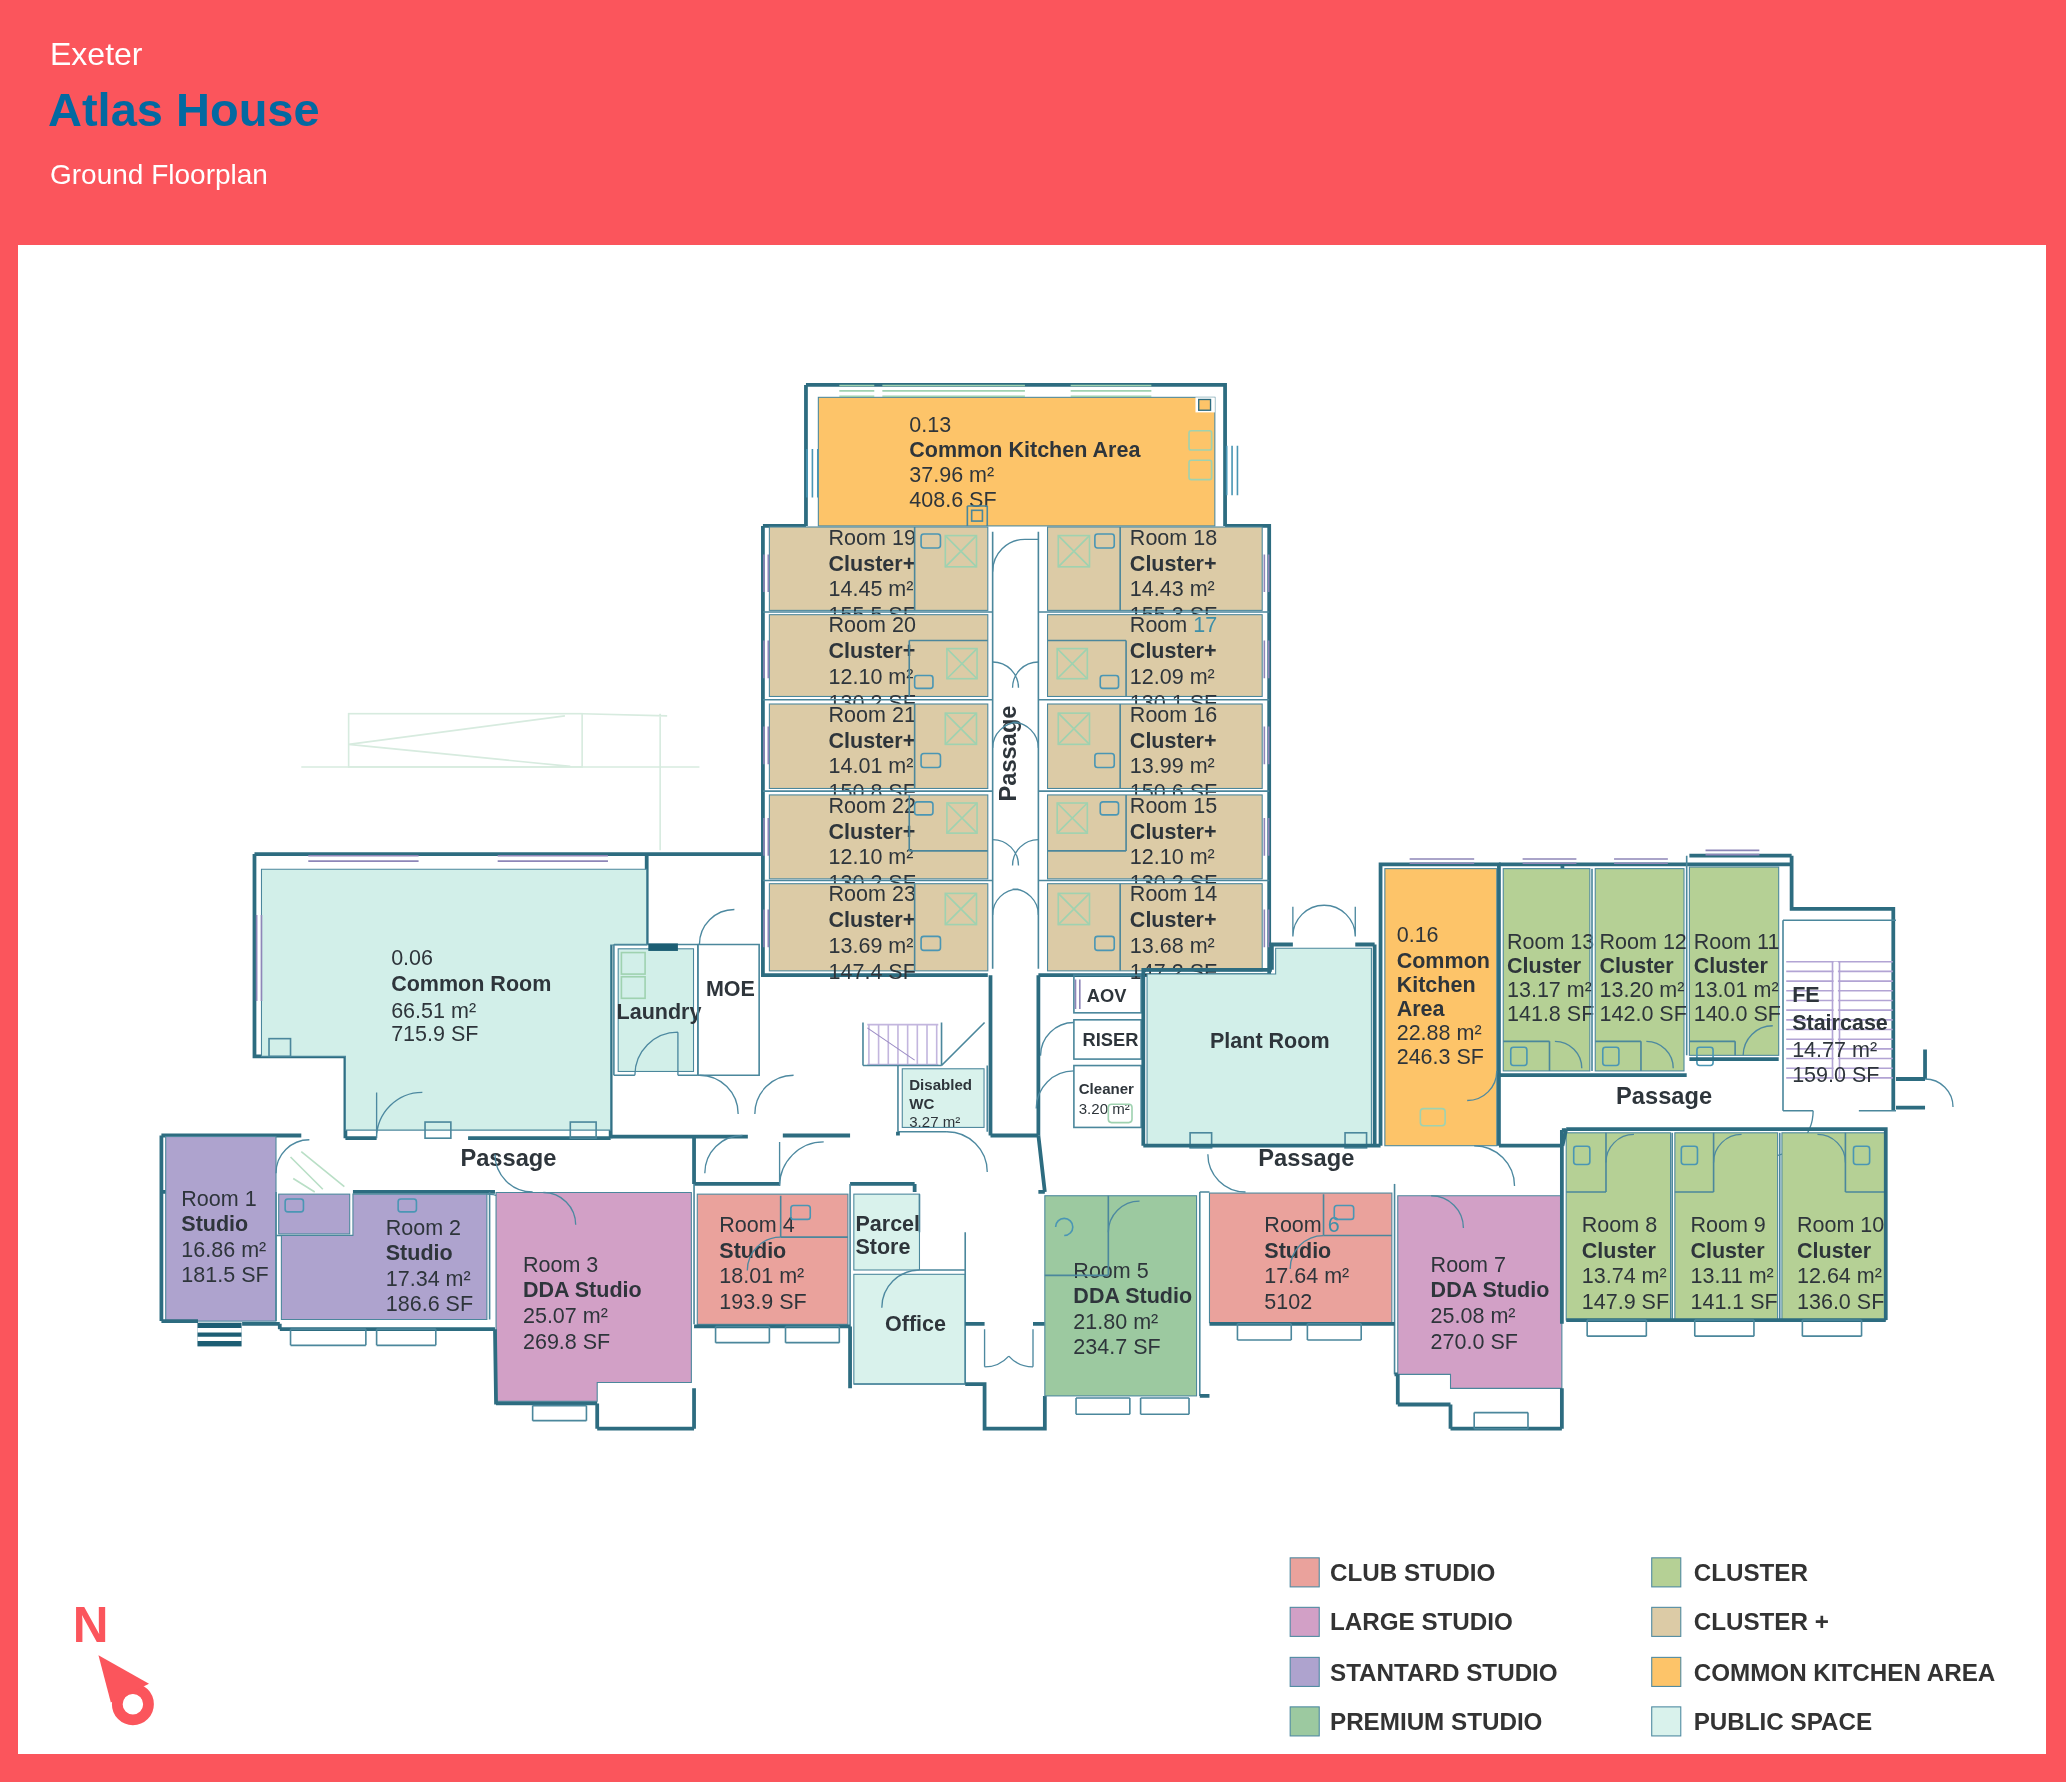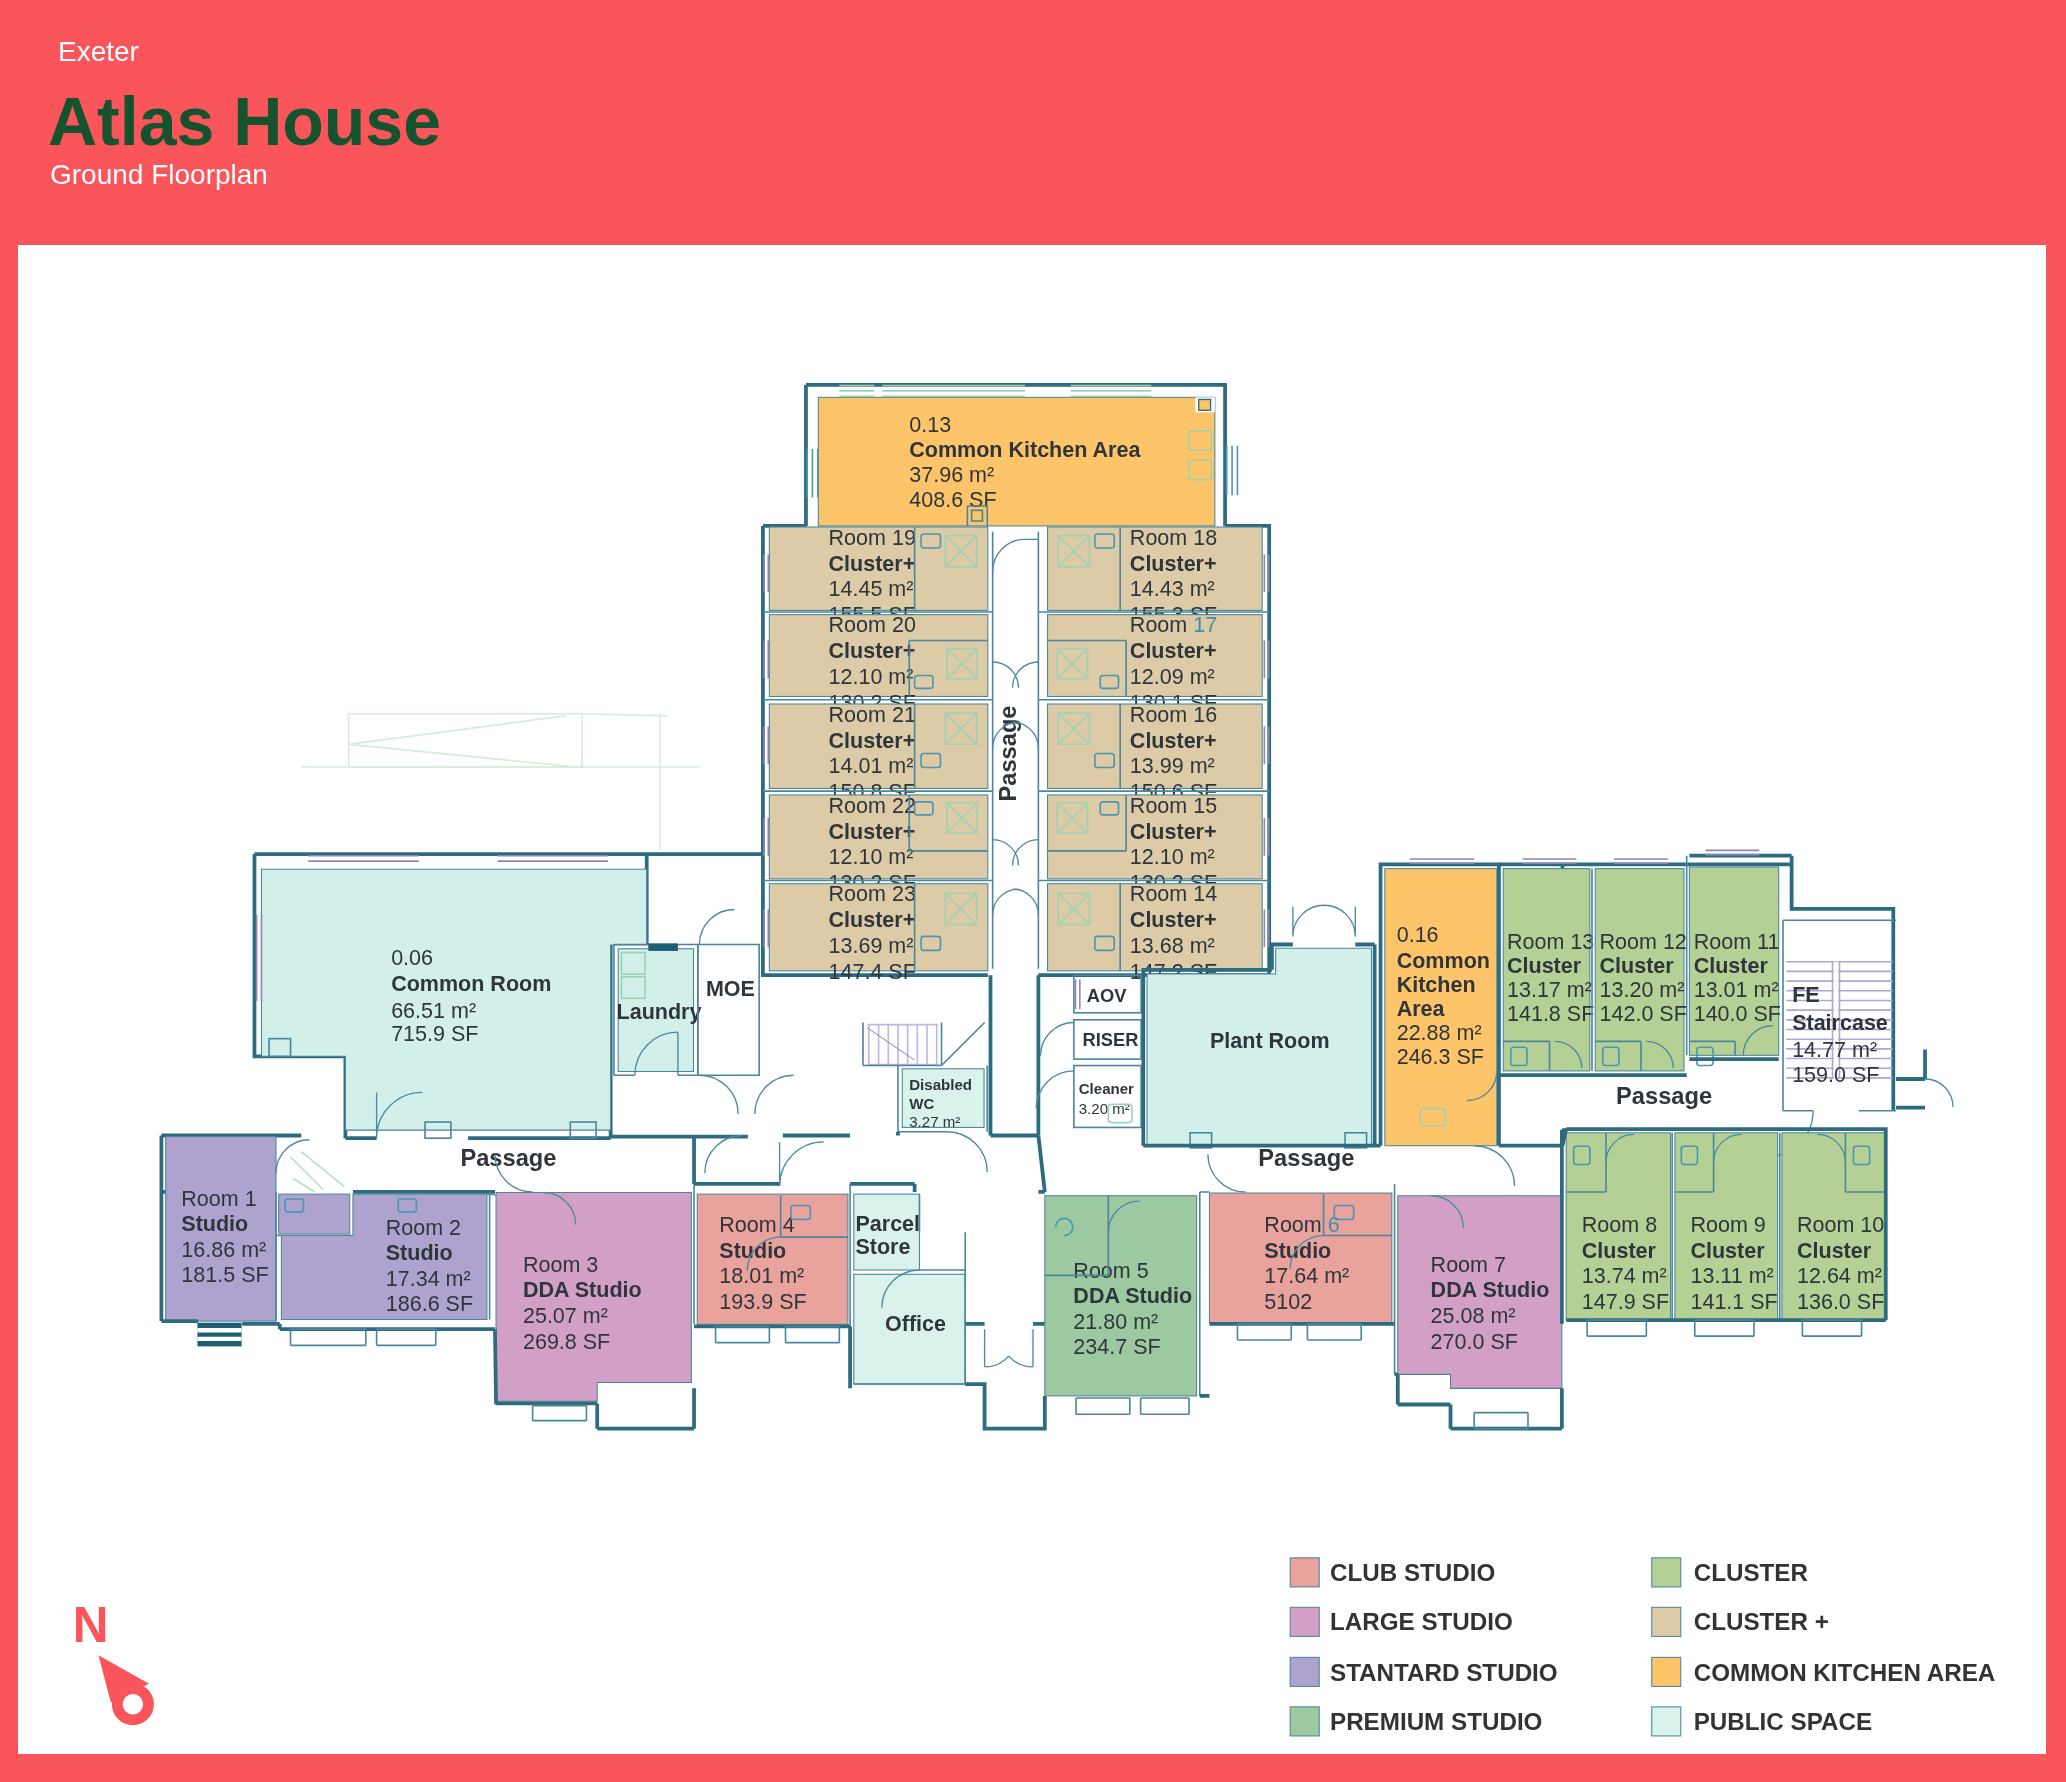--- a/index.html
+++ b/index.html
@@ -10,23 +10,23 @@
 <body>
 
 <div class="abs" style="left:0;top:0;width:18.3px;height:1783px;background:#fb555c;"></div>
 
 <div class="abs" style="left:2046px;top:0;width:20px;height:1783px;background:#fb555c;"></div>
 
 <div class="abs" style="left:0;top:1754px;width:2066px;height:29px;background:#fb555c;"></div>
 
 <div class="abs" style="left:0;top:0;width:2066px;height:245px;background:#fb555c;"></div>
 
-<div class="abs" style="left:50px;top:36px;color:#ffffff;font-size:28px;margin-left:8px;">Exeter</div>
-
-<div class="abs" style="left:48px;top:82px;color:#14532d;font-size:68px;font-weight:bold;">Atlas House</div>
+<div class="abs" style="left:50px;top:36px;color:#ffffff;font-size:32px;">Exeter</div>
+
+<div class="abs" style="left:48px;top:82px;color:#0369a1;font-size:47px;font-weight:bold;">Atlas House</div>
 
 <div class="abs" style="left:50px;top:159px;color:#ffffff;font-size:28px;">Ground Floorplan</div>
 
 <svg class="abs" style="left:0;top:0;" width="2066" height="1783" viewBox="0 0 3840 3313" xmlns="http://www.w3.org/2000/svg">
 <defs>
 <style>
  text{font-family:"Liberation Sans",sans-serif;fill:#2e353b;}
  .rn{font-size:40px;}
  .rb{font-size:40px;font-weight:bold;}
  .sm{font-size:28px;}

